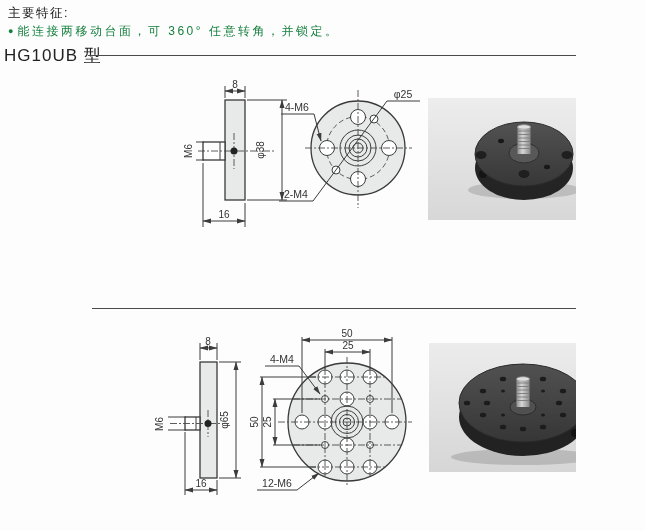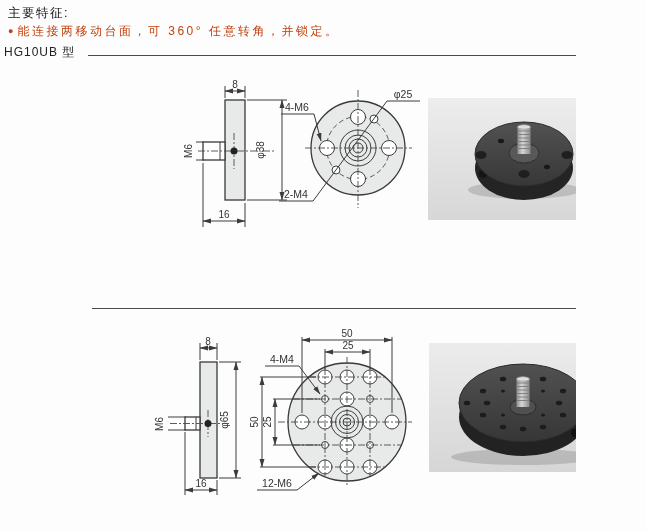--- a/index.html
+++ b/index.html
@@ -1,22 +1,22 @@
 <!DOCTYPE html>
 <html><head>
 <meta charset="utf-8">
 <style>
   html,body{margin:0;padding:0;}
   body{width:646px;height:531px;background:#fdfdfd;font-family:"Liberation Sans","DejaVu Sans",sans-serif;color:#1c1c1c;}
   .page{position:relative;width:576px;height:531px;overflow:hidden;background:#fdfdfd;}
   .abs{position:absolute;}
   .features-title{left:8px;top:5px;font-size:12.5px;letter-spacing:1.5px;color:#111;}
-  .feature-line{left:8px;top:23px;font-size:12px;letter-spacing:2.5px;color:#c2410c;white-space:nowrap;}
+  .feature-line{left:8px;top:23px;font-size:12px;letter-spacing:2.5px;color:#15803d;white-space:nowrap;}
   .feature-line .bullet{font-size:9px;vertical-align:1px;letter-spacing:0;margin-right:4px;}
-  .section-title{font-size:12px;letter-spacing:1px;color:#222;white-space:nowrap;}
+  .section-title{font-size:17px;letter-spacing:1px;color:#222;white-space:nowrap;}
   .rule{border-top:1.5px solid #4b4b4b;height:0;}
   svg text{font-family:"Liberation Sans","DejaVu Sans",sans-serif;fill:#333;}
   .dim{font-size:10px;}
   .lbl{font-size:10.5px;}
   .ln{stroke:#3c3c3c;stroke-width:1;fill:none;}
   .thick{stroke:#3a3a3a;stroke-width:1.3;}
   .cl{stroke:#4a4a4a;stroke-width:0.9;fill:none;stroke-dasharray:7 2 2 2;}
   .bc{stroke:#4a4a4a;stroke-width:0.9;fill:none;stroke-dasharray:5 3;}
   .fillpart{fill:#e8eaea;}
   .hole{fill:#fff;stroke:#3c3c3c;stroke-width:1;}

